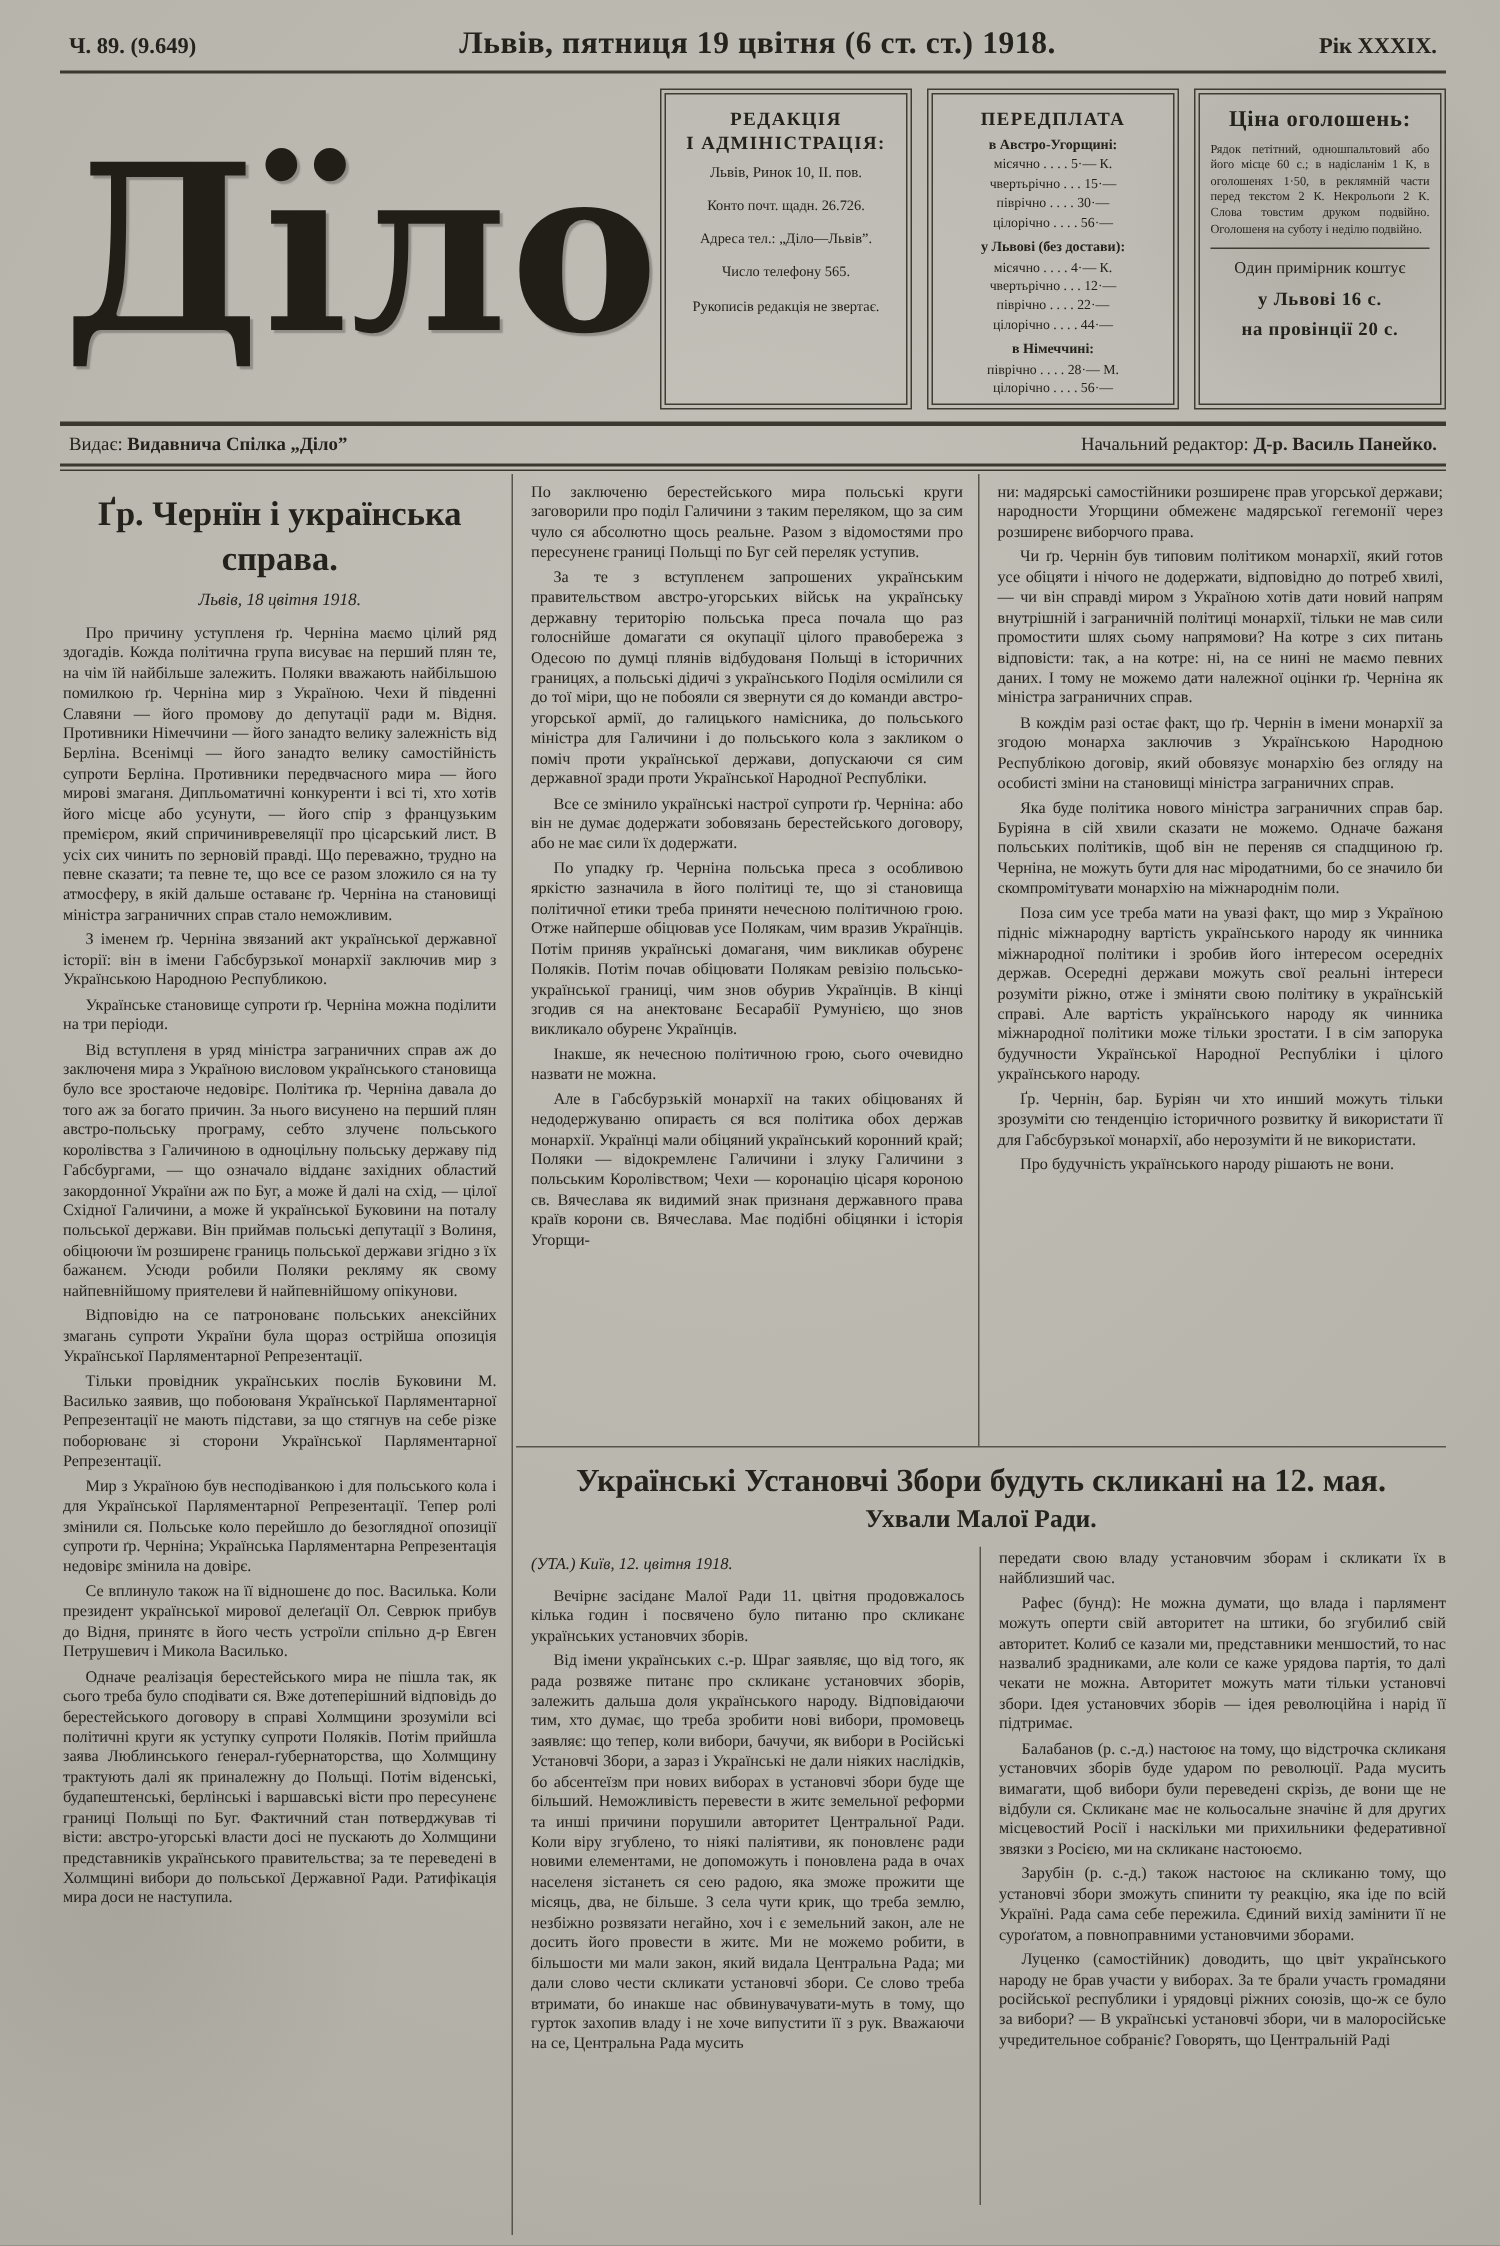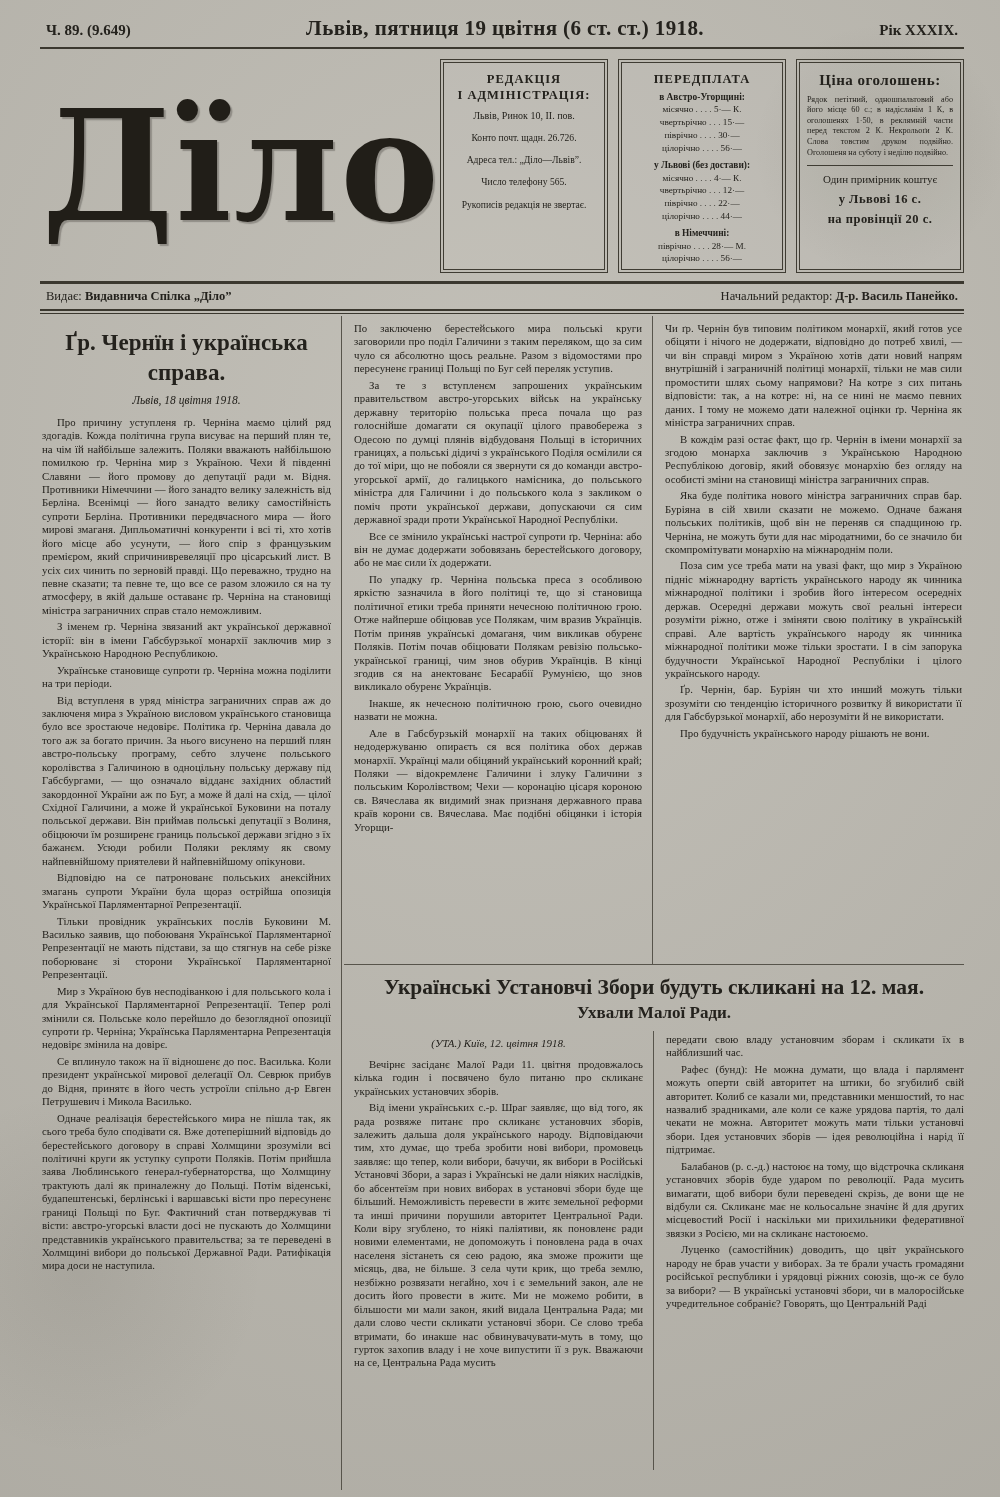--- a/index.html
+++ b/index.html
@@ -54,21 +54,21 @@
   .right-region { flex:1; display:flex; flex-direction:column; overflow:hidden; }
   .top-cols { display:flex; height:648px; overflow:hidden; }
   .col2 { width:50%; padding:6px 10px 0 12px; border-right:1px solid #57544b; }
   .col3 { width:50%; padding:6px 2px 0 12px; }
   .article2 { flex:1; overflow:hidden; border-top:1px solid #57544b; margin-left:2px; }
   .a2-headline { font-size:21.5px; font-weight:bold; text-align:center; margin:10px 10px 2px; line-height:1.2; }
   .a2-subhead { text-align:center; font-weight:bold; font-size:17px; margin-bottom:8px; }
   .a2-cols { display:flex; height:calc(100% - 86px); overflow:hidden; }
   .colA { width:50%; padding:2px 10px 0 10px; border-right:1px solid #57544b; }
   .colB { width:50%; padding:2px 0 0 12px; }
-  .a2-dateline { text-align:center; font-style:italic; font-size:11px; margin:4px 0 9px; }
+  .a2-dateline { font-style:italic; font-size:11px; margin:4px 0 9px; }
 
   .a1-title { font-size:23px; font-weight:bold; text-align:center; margin:8px 6px 6px; line-height:1.3; }
   .a1-dateline { text-align:center; font-style:italic; font-size:11.5px; margin-bottom:10px; }
 
   .para { margin:0 0 3px 0; text-indent:15px; text-align:justify; font-size:10.8px; line-height:1.245; }
   .cont .para:first-child { text-indent:0; }
 </style>
 </head>
 <body>
 
@@ -183,20 +183,21 @@
               <p class="para">По заключеню берестейського мира польські круги заговорили про поділ Галичини з таким переляком, що за сим чуло ся абсолютно щось реальне. Разом з відомостями про пересуненє границі Польщі по Буг сей переляк уступив.</p>
               <p class="para">За те з вступленєм запрошених українським правительством австро-угорських військ на українську державну територію польська преса почала що раз голоснійше домагати ся окупації цілого правобережа з Одесою по думці плянів відбудованя Польщі в історичних границях, а польські дідичі з українського Поділя осмілили ся до тої міри, що не побояли ся звернути ся до команди австро-угорської армії, до галицького намісника, до польського міністра для Галичини і до польського кола з закликом о поміч проти української держави, допускаючи ся сим державної зради проти Української Народної Республіки.</p>
               <p class="para">Все се змінило українські настрої супроти ґр. Черніна: або він не думає додержати зобовязань берестейського договору, або не має сили їх додержати.</p>
               <p class="para">По упадку ґр. Черніна польська преса з особливою яркістю зазначила в його політиці те, що зі становища політичної етики треба приняти нечесною політичною грою. Отже найперше обіцював усе Полякам, чим вразив Українців. Потім приняв українські домаганя, чим викликав обуренє Поляків. Потім почав обіцювати Полякам ревізію польсько-української границі, чим знов обурив Українців. В кінці згодив ся на анектованє Бесарабії Румунією, що знов викликало обуренє Українців.</p>
               <p class="para">Інакше, як нечесною політичною грою, сього очевидно назвати не можна.</p>
               <p class="para">Але в Габсбурзькій монархії на таких обіцюванях й недодержуваню опираєть ся вся політика обох держав монархії. Українці мали обіцяний український коронний край; Поляки — відокремленє Галичини і злуку Галичини з польським Королівством; Чехи — коронацію цісаря короною св. Вячеслава як видимий знак признаня державного права країв корони св. Вячеслава. Має подібні обіцянки і історія Угорщи-</p>
             </div>
         </div>
         <div class="col col3 cont">
           <div class="coltext">
+              <p class="para">ни: мадярські самостійники розширенє прав угорської держави; народности Угорщини обмеженє мадярської гегемонії через розширенє виборчого права.</p>
               <p class="para">Чи ґр. Чернін був типовим політиком монархії, який готов усе обіцяти і нічого не додержати, відповідно до потреб хвилі, — чи він справді миром з Україною хотів дати новий напрям внутрішній і заграничній політиці монархії, тільки не мав сили промостити шлях сьому напрямови? На котре з сих питань відповісти: так, а на котре: ні, на се нині не маємо певних даних. І тому не можемо дати належної оцінки ґр. Черніна як міністра заграничних справ.</p>
               <p class="para">В кождім разі остає факт, що ґр. Чернін в імени монархії за згодою монарха заключив з Українською Народною Республікою договір, який обовязує монархію без огляду на особисті зміни на становищі міністра заграничних справ.</p>
               <p class="para">Яка буде політика нового міністра заграничних справ бар. Буріяна в сій хвили сказати не можемо. Одначе бажаня польських політиків, щоб він не переняв ся спадщиною ґр. Черніна, не можуть бути для нас міродатними, бо се значило би скомпромітувати монархію на міжнароднім поли.</p>
               <p class="para">Поза сим усе треба мати на увазі факт, що мир з Україною підніс міжнародну вартість українського народу як чинника міжнародної політики і зробив його інтересом осередніх держав. Осередні держави можуть свої реальні інтереси розуміти ріжно, отже і зміняти свою політику в українській справі. Але вартість українського народу як чинника міжнародної політики може тільки зростати. І в сім запорука будучности Української Народної Республіки і цілого українського народу.</p>
               <p class="para">Ґр. Чернін, бар. Буріян чи хто инший можуть тільки зрозуміти сю тенденцію історичного розвитку й використати її для Габсбурзької монархії, або нерозуміти й не використати.</p>
               <p class="para">Про будучність українського народу рішають не вони.</p>
             </div>
         </div>
       </div>
 
@@ -209,20 +210,21 @@
             <div class="coltext">
                 <p class="para">Вечірнє засіданє Малої Ради 11. цвітня продовжалось кілька годин і посвячено було питаню про скликанє українських установчих зборів.</p>
                 <p class="para">Від імени українських с.-р. Шраг заявляє, що від того, як рада розвяже питанє про скликанє установчих зборів, залежить дальша доля українського народу. Відповідаючи тим, хто думає, що треба зробити нові вибори, промовець заявляє: що тепер, коли вибори, бачучи, як вибори в Російські Установчі Збори, а зараз і Українські не дали ніяких наслідків, бо абсентеїзм при нових виборах в установчі збори буде ще більший. Неможливість перевести в житє земельної реформи та инші причини порушили авторитет Центральної Ради. Коли віру згублено, то ніякі паліятиви, як поновленє ради новими елементами, не допоможуть і поновлена рада в очах населеня зістанеть ся сею радою, яка зможе прожити ще місяць, два, не більше. З села чути крик, що треба землю, незбіжно розвязати негайно, хоч і є земельний закон, але не досить його провести в житє. Ми не можемо робити, в більшости ми мали закон, який видала Центральна Рада; ми дали слово чести скликати установчі збори. Се слово треба втримати, бо инакше нас обвинувачувати-муть в тому, що гурток захопив владу і не хоче випустити її з рук. Вважаючи на се, Центральна Рада мусить</p>
               </div>
           </div>
           <div class="col colB cont">
             <div class="coltext">
                 <p class="para">передати свою владу установчим зборам і скликати їх в найблизший час.</p>
                 <p class="para">Рафес (бунд): Не можна думати, що влада і парлямент можуть оперти свій авторитет на штики, бо згубилиб свій авторитет. Колиб се казали ми, представники меншостий, то нас назвалиб зрадниками, але коли се каже урядова партія, то далі чекати не можна. Авторитет можуть мати тільки установчі збори. Ідея установчих зборів — ідея революційна і нарід її підтримає.</p>
                 <p class="para">Балабанов (р. с.-д.) настоює на тому, що відстрочка скликаня установчих зборів буде ударом по революції. Рада мусить вимагати, щоб вибори були переведені скрізь, де вони ще не відбули ся. Скликанє має не кольосальне значінє й для других місцевостий Росії і наскільки ми прихильники федеративної звязки з Росією, ми на скликанє настоюємо.</p>
+                <p class="para">Зарубін (р. с.-д.) також настоює на скликаню тому, що установчі збори зможуть спинити ту реакцію, яка іде по всій Україні. Рада сама себе пережила. Єдиний вихід замінити її не суроґатом, а повноправними установчими зборами.</p>
                 <p class="para">Луценко (самостійник) доводить, що цвіт українського народу не брав участи у виборах. За те брали участь громадяни російської республики і урядовці ріжних союзів, що-ж се було за вибори? — В українські установчі збори, чи в малоросійське учредительное собраніє? Говорять, що Центральній Раді</p>
               </div>
           </div>
         </div>
       </section>
 
     </section>
 
   </main>
 

